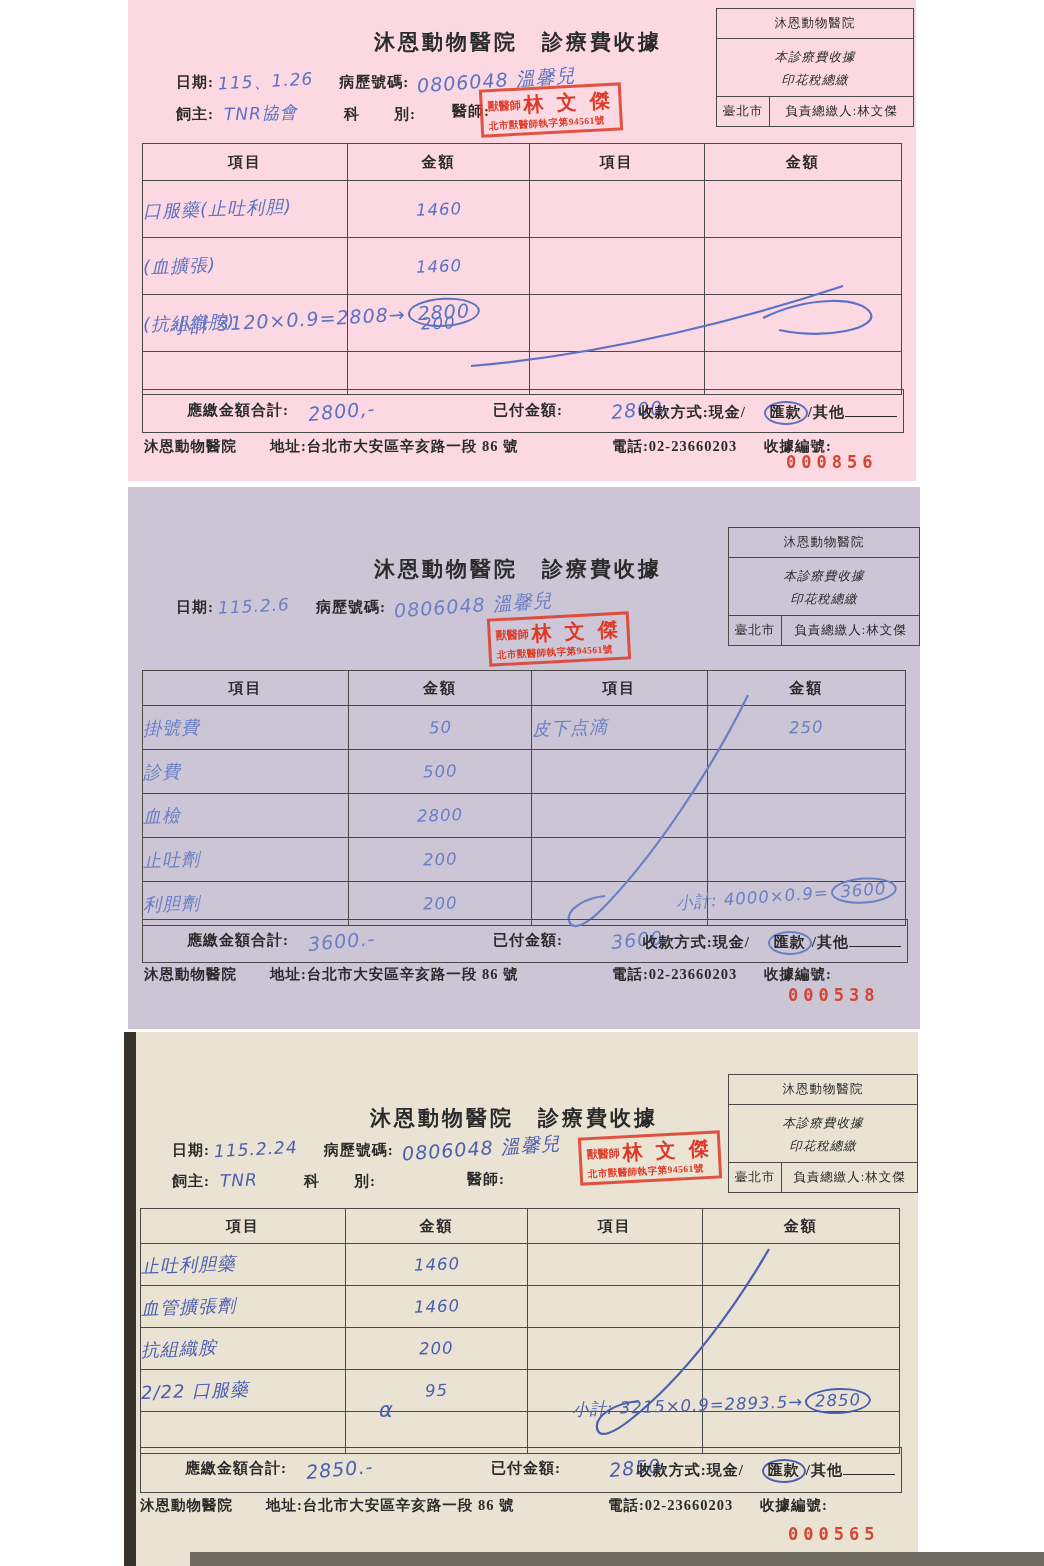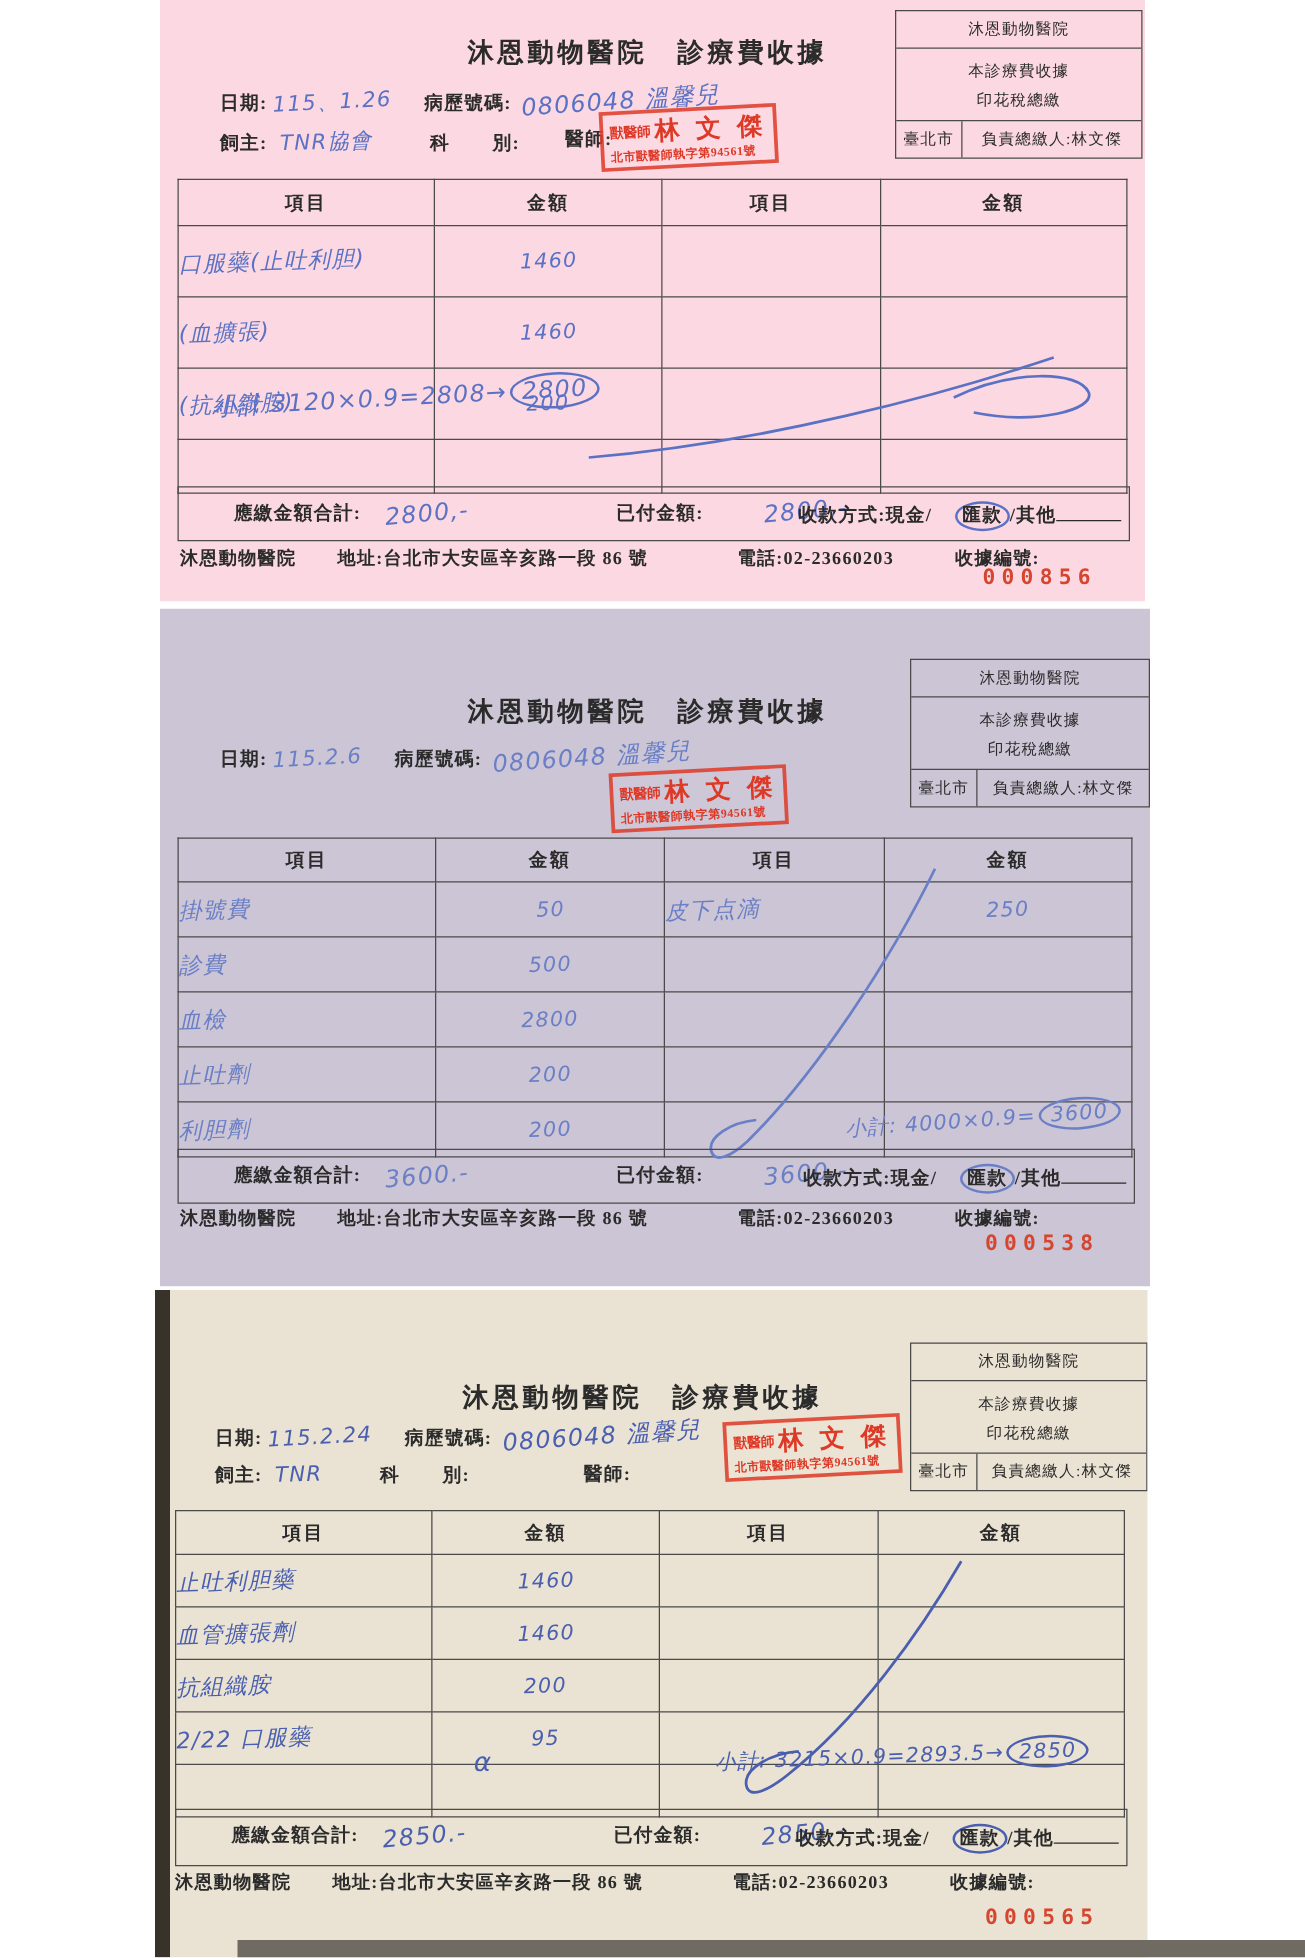--- a/index.html
+++ b/index.html
@@ -12,21 +12,21 @@
   .r3{left:124px;top:1032px;width:794px;height:534px;background:#eae3d3;--ink:#4a5fb0;}
   .title{position:absolute;left:90px;width:600px;text-align:center;font-size:21px;
          font-weight:700;letter-spacing:3px;}
   .r1 .title{top:28px}.r2 .title{top:68px}.r3 .title{top:72px}
   .infobox{position:absolute;border:1.5px solid #4a4a4a;font-size:12.5px;text-align:center;
            letter-spacing:1px;background:transparent;}
   .r1 .infobox{left:588px;top:8px;width:196px;}
   .r2 .infobox{left:600px;top:40px;width:190px;}
   .r3 .infobox{left:604px;top:42px;width:188px;}
   .ib-name{border-bottom:1.5px solid #4a4a4a;padding:6px 0;}
-  .ib-mid{padding:7px 0 4px 0;}
+  .ib-mid{padding:7px 0 4px 0;font-style:italic;}
   .ib-mid div{padding:3px 0;}
   .ib-bottom{border-top:1.5px solid #4a4a4a;display:flex;}
   .ib-city{width:52px;border-right:1.5px solid #4a4a4a;padding:6px 0;}
   .ib-person{flex:1;padding:6px 0;}
   .meta{position:absolute;left:48px;right:10px;height:30px;font-size:15px;font-weight:600;
         letter-spacing:1px;white-space:nowrap;}
   .r1 .meta1{top:68px}.r1 .meta2{top:102px}
   .r2 .meta1{top:106px}.r2 .meta2{top:140px}
   .r3 .meta1{top:104px}.r3 .meta2{top:138px}
   .hw{font-family:"DejaVu Sans",sans-serif;font-style:italic;color:var(--ink);
@@ -78,21 +78,21 @@
   .t-paid{position:absolute;left:350px;top:11px;}
   .t-paid-amt{position:absolute;left:468px;top:8px;font-size:19px;transform:rotate(-5deg);}
   .t-pay{position:absolute;right:6px;top:11px;white-space:nowrap;}
   .penc{display:inline-block;border:2px solid var(--ink);border-radius:50%;padding:0 4px 1px 4px;margin-left:18px;}
   .uline{display:inline-block;width:52px;border-bottom:1.5px solid #2b2b2b;height:12px;}
   .footer{position:absolute;left:14px;right:8px;height:22px;font-size:14.5px;font-weight:600;
           letter-spacing:1px;white-space:nowrap;}
   .r1 .footer{top:437px}.r2 .footer{top:478px}.r3 .footer{top:464px}
   .f-clinic{position:absolute;left:2px;}
   .f-addr{position:absolute;left:128px;}
-  .f-phone{position:absolute;left:448px;}
+  .f-phone{position:absolute;left:470px;}
   .f-numlbl{position:absolute;left:622px;}
   .rnum{position:absolute;font-family:"DejaVu Sans Mono",monospace;font-weight:700;
         color:#d6452e;font-size:17px;letter-spacing:5px;}
   .r1 .rnum{left:658px;top:452px}.r2 .rnum{left:660px;top:498px}.r3 .rnum{left:664px;top:492px}
   .swoosh{position:absolute;pointer-events:none;}
   .edge-left{position:absolute;left:0;top:0;width:12px;height:100%;background:#38332a;}
   .edge-bottom{position:absolute;left:190px;top:1552px;width:854px;height:14px;background:#6f6b63;}
 </style>
 </head>
 <body>

